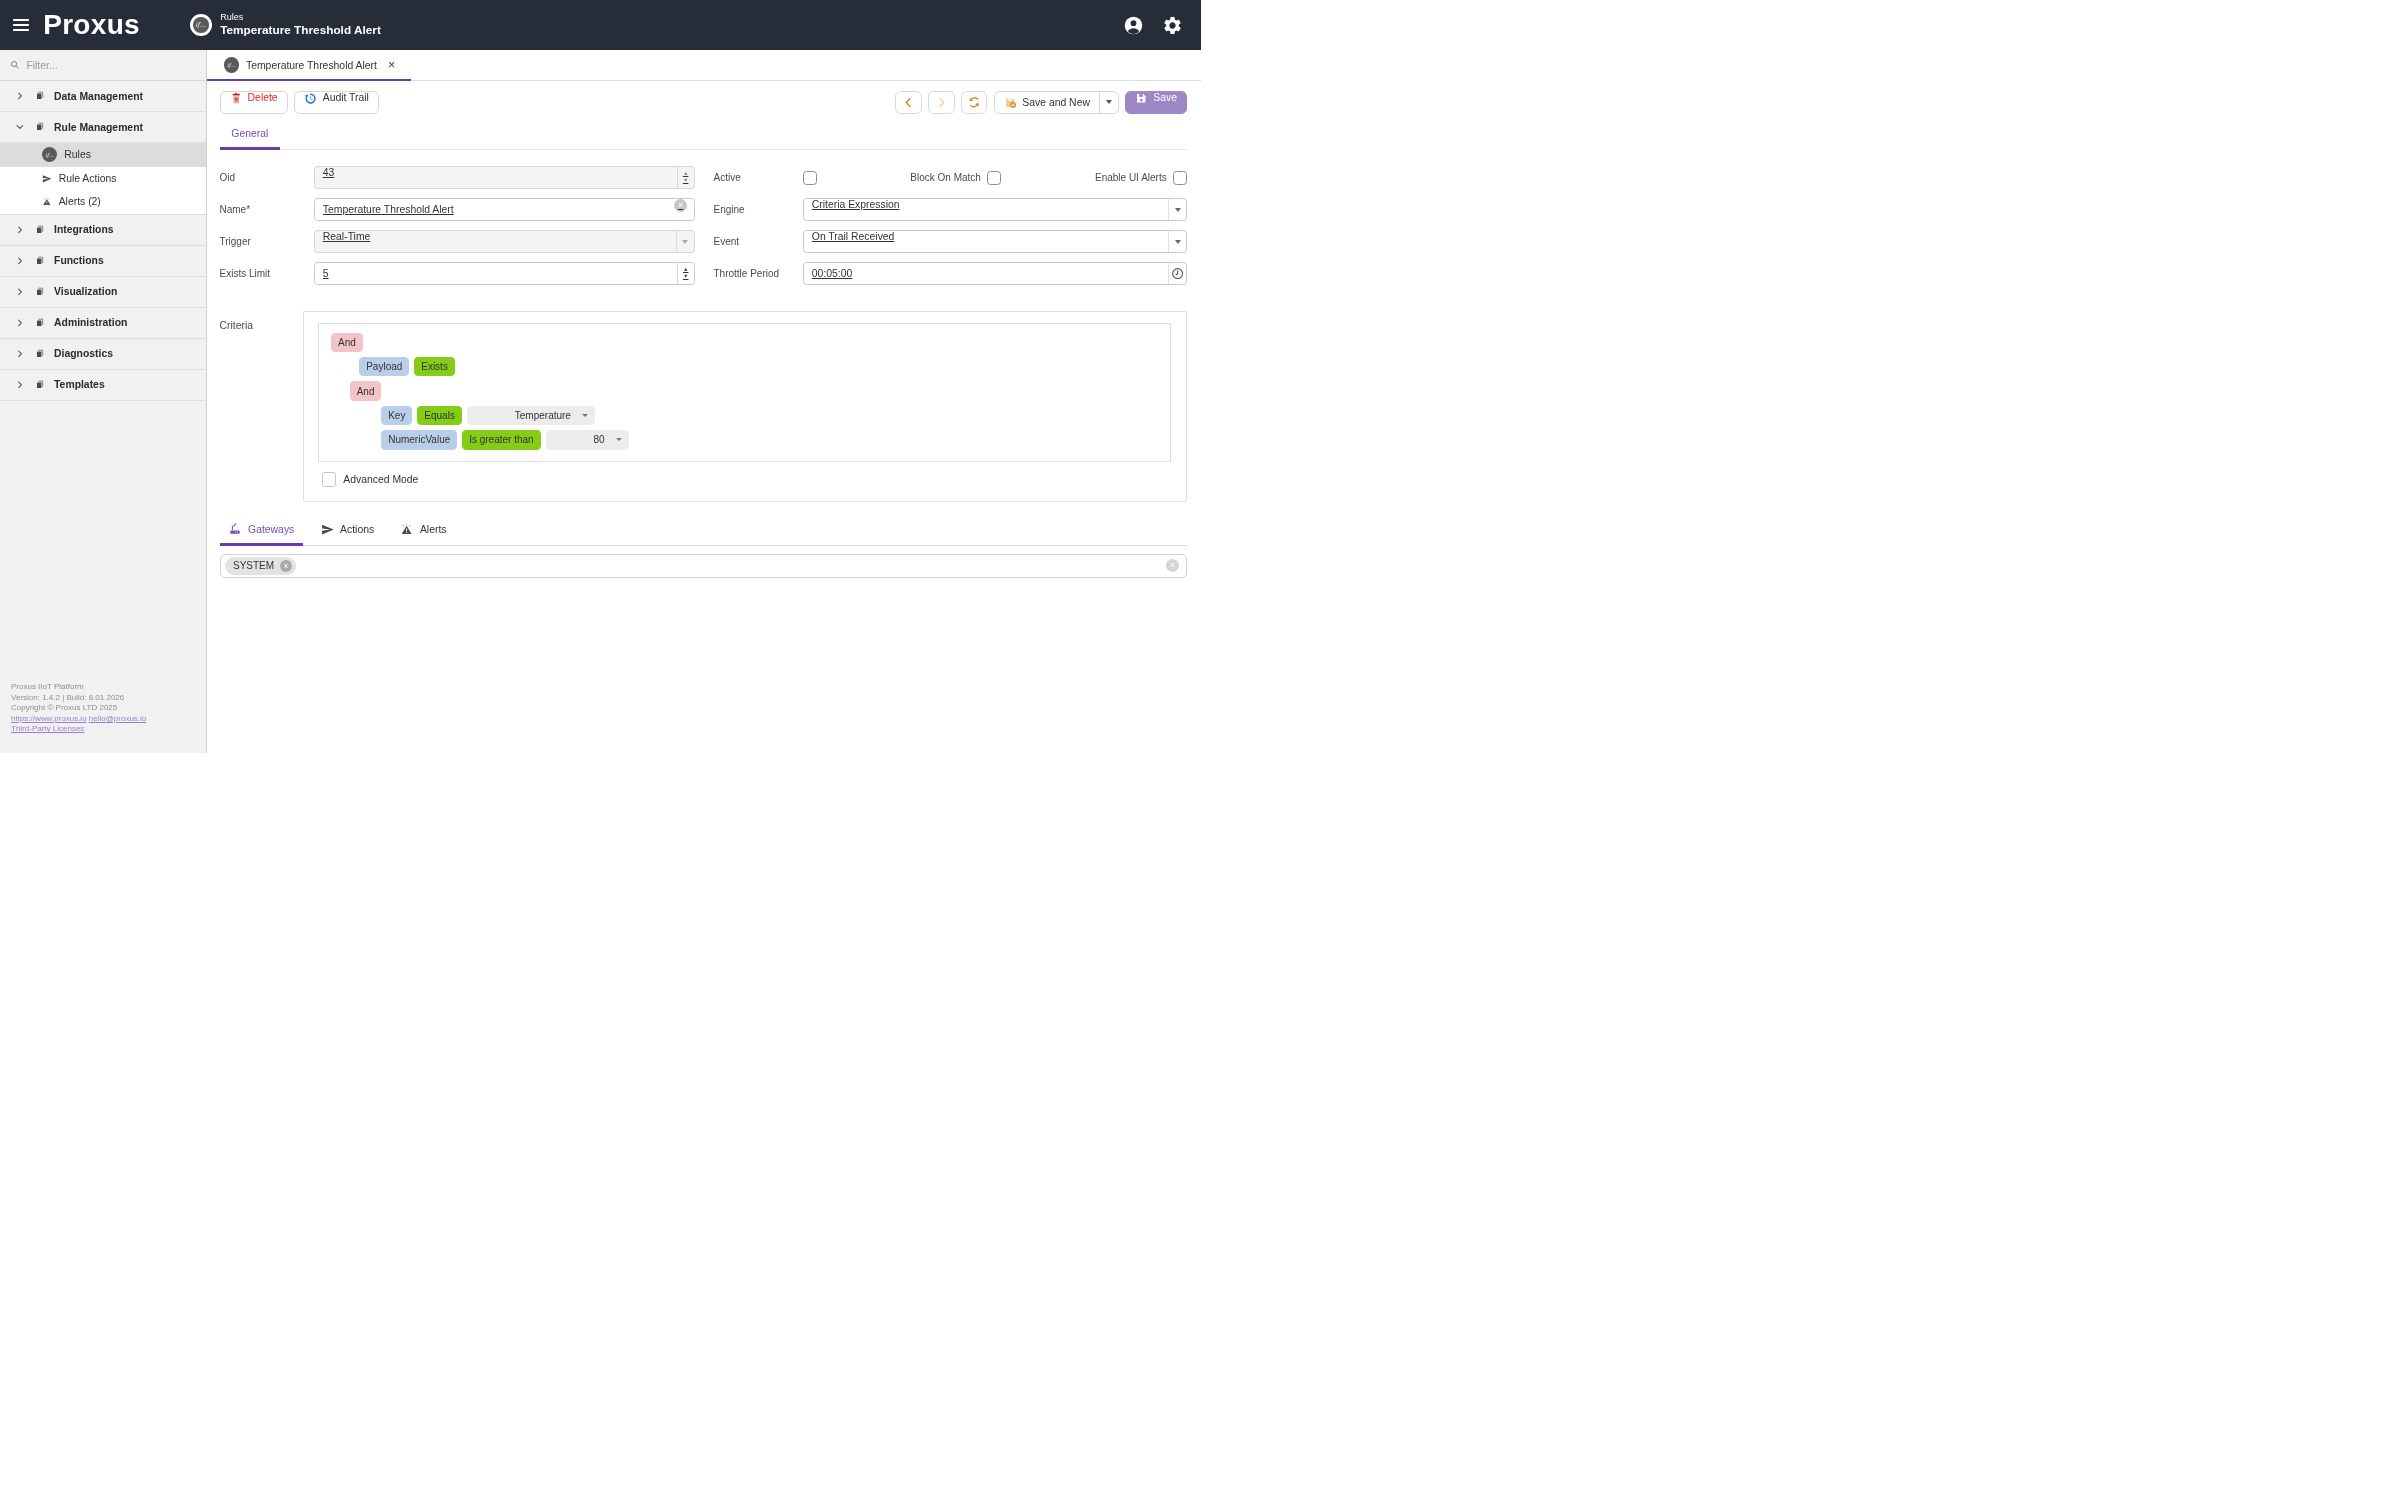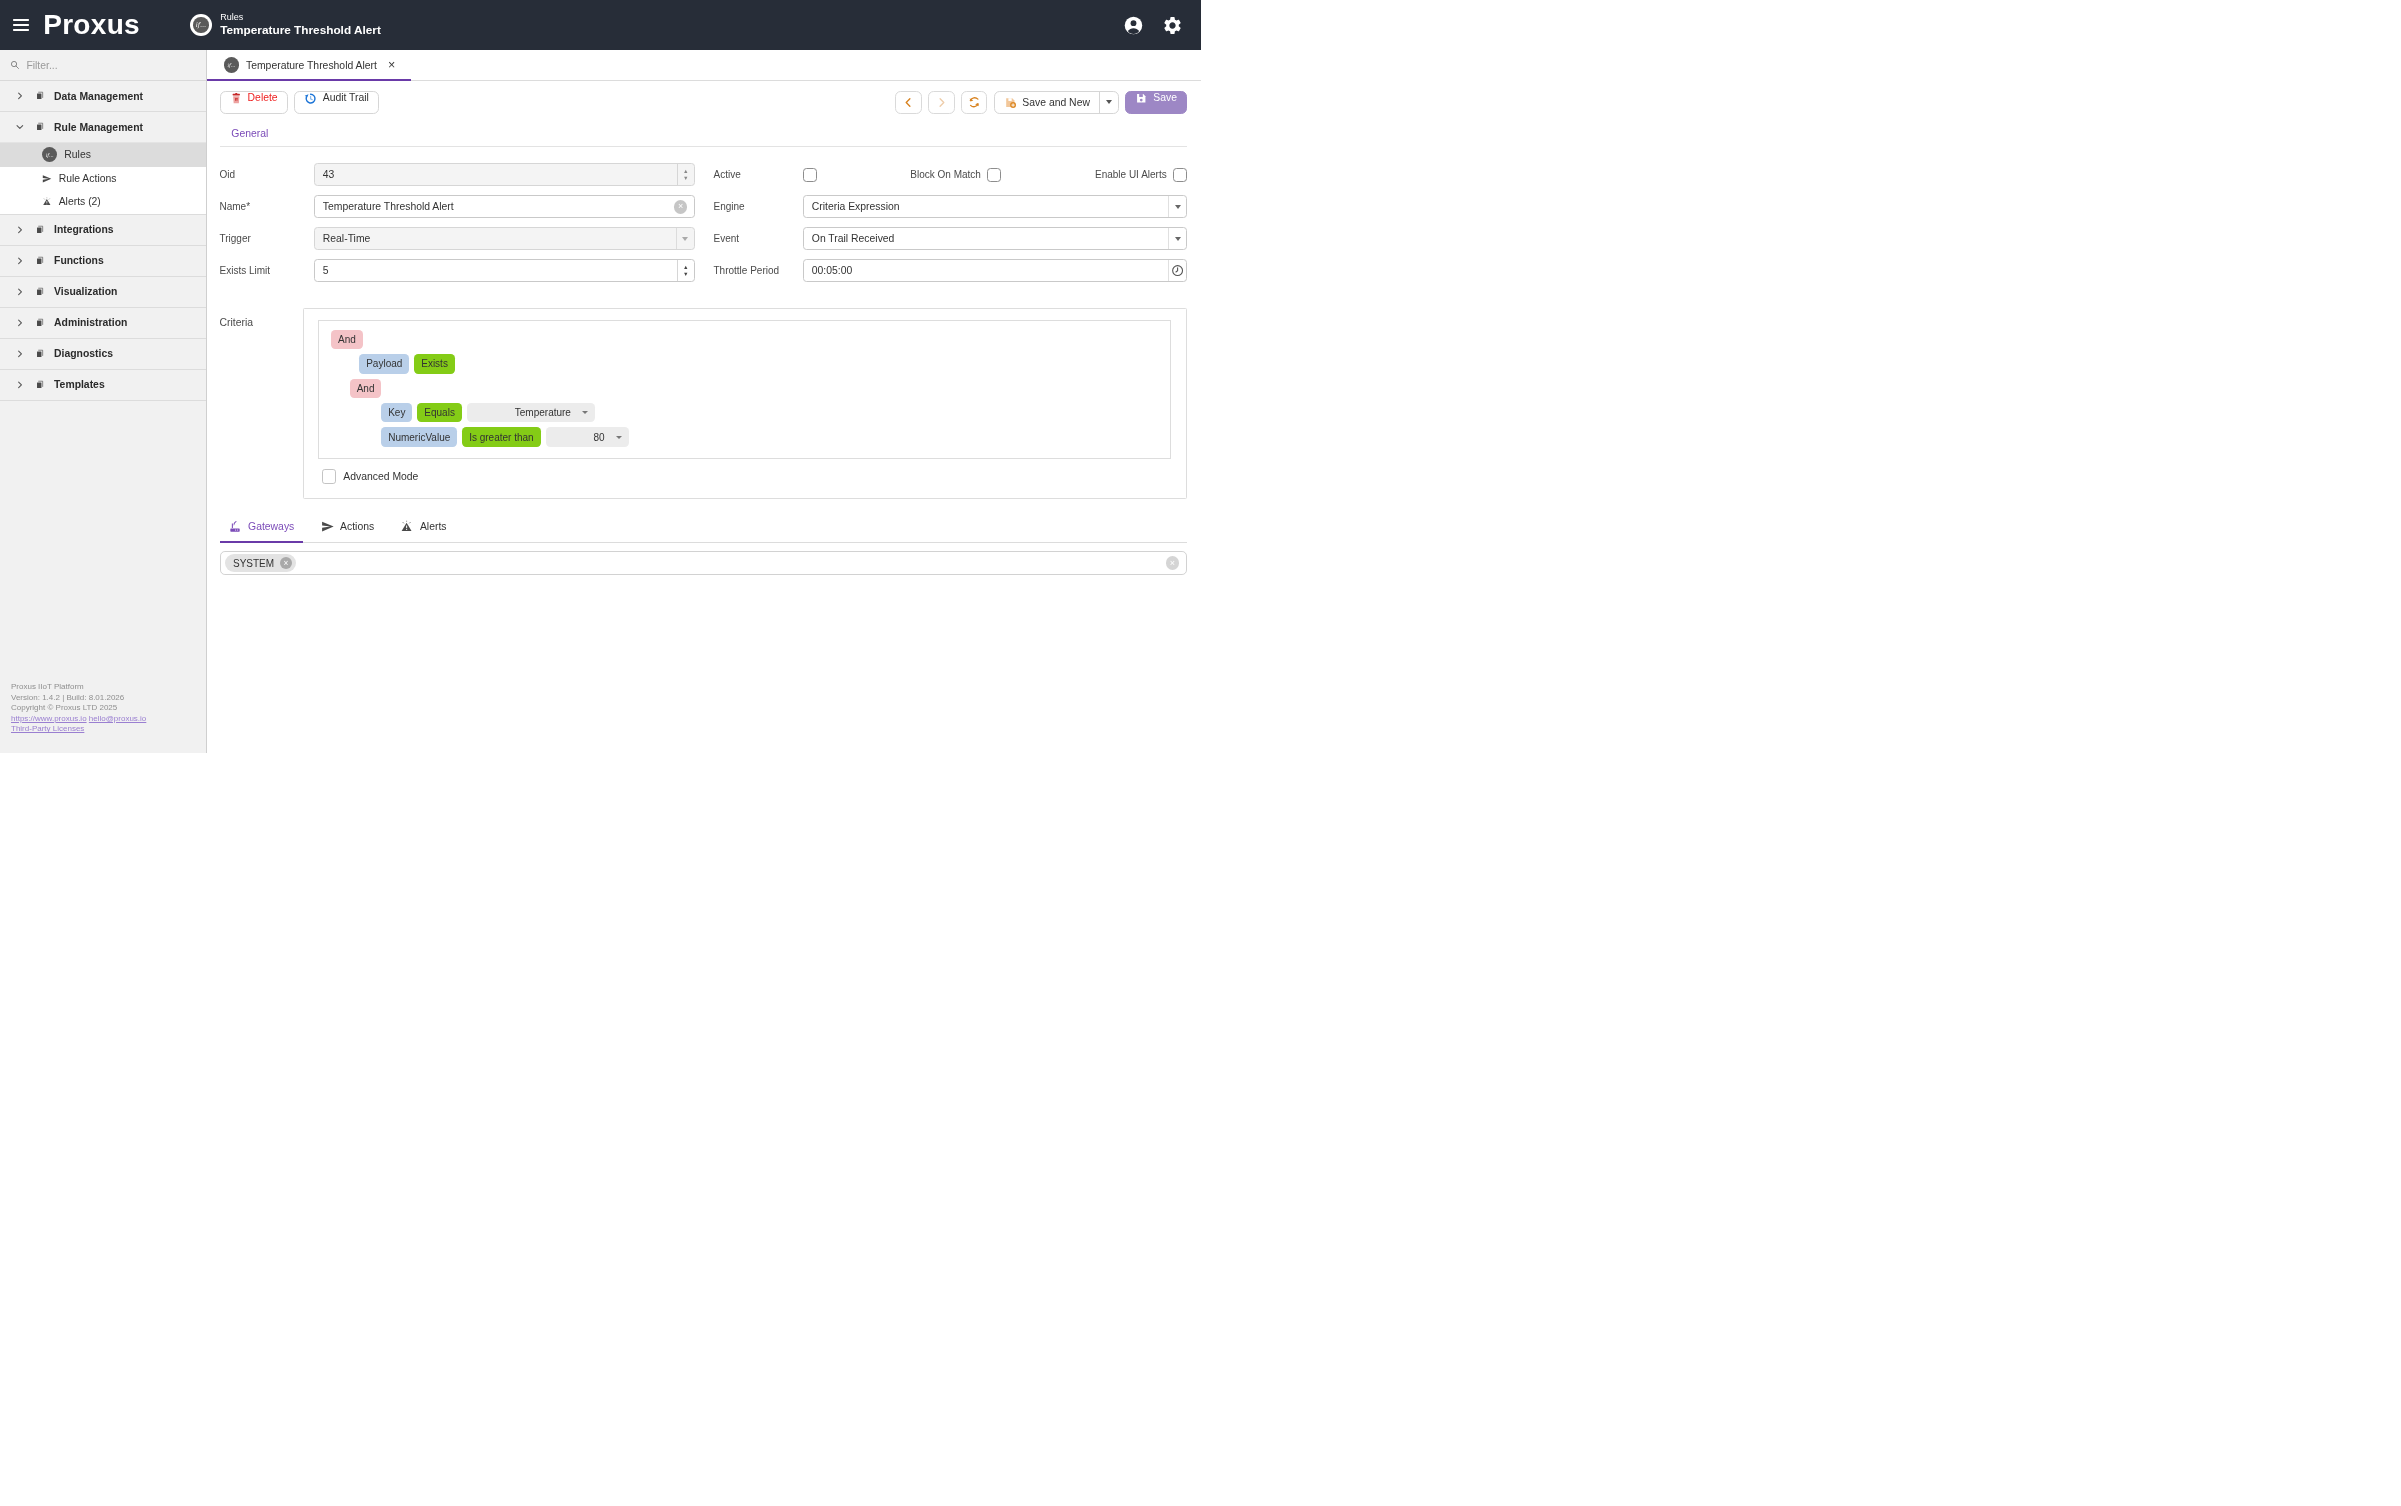--- a/index.html
+++ b/index.html
@@ -64,31 +64,31 @@
     background:#fff; border:0.7px solid #dadada; border-radius:5.6px; cursor:pointer; }
   .split { display:inline-flex; height:23.6px; border:0.7px solid #d6d6d6; border-radius:5.6px; overflow:hidden; background:#fff; }
   .split .main-part { display:inline-flex; align-items:center; gap:5.6px; padding:0 9px; font-size:10.4px; color:#333; cursor:pointer; }
   .split .caret-part { width:19px; display:flex; align-items:center; justify-content:center; border-left:0.7px solid #d6d6d6; cursor:pointer; }
   .caret-down { width:0; height:0; border-left:3.5px solid transparent; border-right:3.5px solid transparent; border-top:4.2px solid #555; }
   .btn.save { background:#9d87c5; border:0.7px solid #9d87c5; }
   .btn.save .lbl { color:#fff; }
 
   
   .content { padding:1.4px 14px 0 12.5px; flex:1; min-width:0; }
-  .gen-tab { display:inline-flex; flex-direction:row; }
+  .gen-tab { display:inline-flex; flex-direction:column; }
   .gen-tab .gt-label { color:#7b4bb8; font-size:10.4px; padding:4.2px 11.8px 8.3px 11.8px; cursor:pointer; }
   .gen-underline { height:2.8px; background:#6a3aa8; }
   .content-rule { height:0.7px; background:#e3e3e3; margin-top:-1.4px; }
 
   
   .form-grid { display:grid; grid-template-columns:94px 381px 19px 89px 1fr; grid-auto-rows:23px;
     row-gap:9px; margin-top:16.7px; align-items:center; }
   .flabel { font-size:10px; color:#4a4a4a; }
   .field { position:relative; height:23px; border:0.7px solid #c9c9c9; border-radius:3.5px; background:#fff;
-    display:flex; align-items:center; font-size:10.4px; color:#333; overflow:hidden; }
+    display:flex; font-size:10.4px; color:#333; overflow:hidden;text-decoration:underline; }
   .field.disabled { background:#f4f4f4; border-color:#d6d6d6; }
   .field .fval { padding:0 8.3px; flex:1; white-space:nowrap; }
   .field input { border:none; outline:none; flex:1; padding:0 8.3px; font-size:10.4px; color:#333; background:transparent;
     font-family:"Liberation Sans", sans-serif; }
   .spin { width:16.7px; align-self:stretch; border-left:0.7px solid #d6d6d6; display:flex; flex-direction:column;
     align-items:center; justify-content:center; gap:1.4px; cursor:pointer; }
   .spin span { font-size:5.6px; color:#888; line-height:1; }
   .selcaret { width:18px; align-self:stretch; border-left:0.7px solid #e0e0e0; display:flex; align-items:center; justify-content:center; cursor:pointer; }
   .clear-circ { width:13.2px; height:13.2px; border-radius:50%; background:#c6c6c6; color:#fff; display:flex; align-items:center;
     justify-content:center; font-size:9px; margin-right:6.3px; cursor:pointer; flex:none; line-height:1; }

